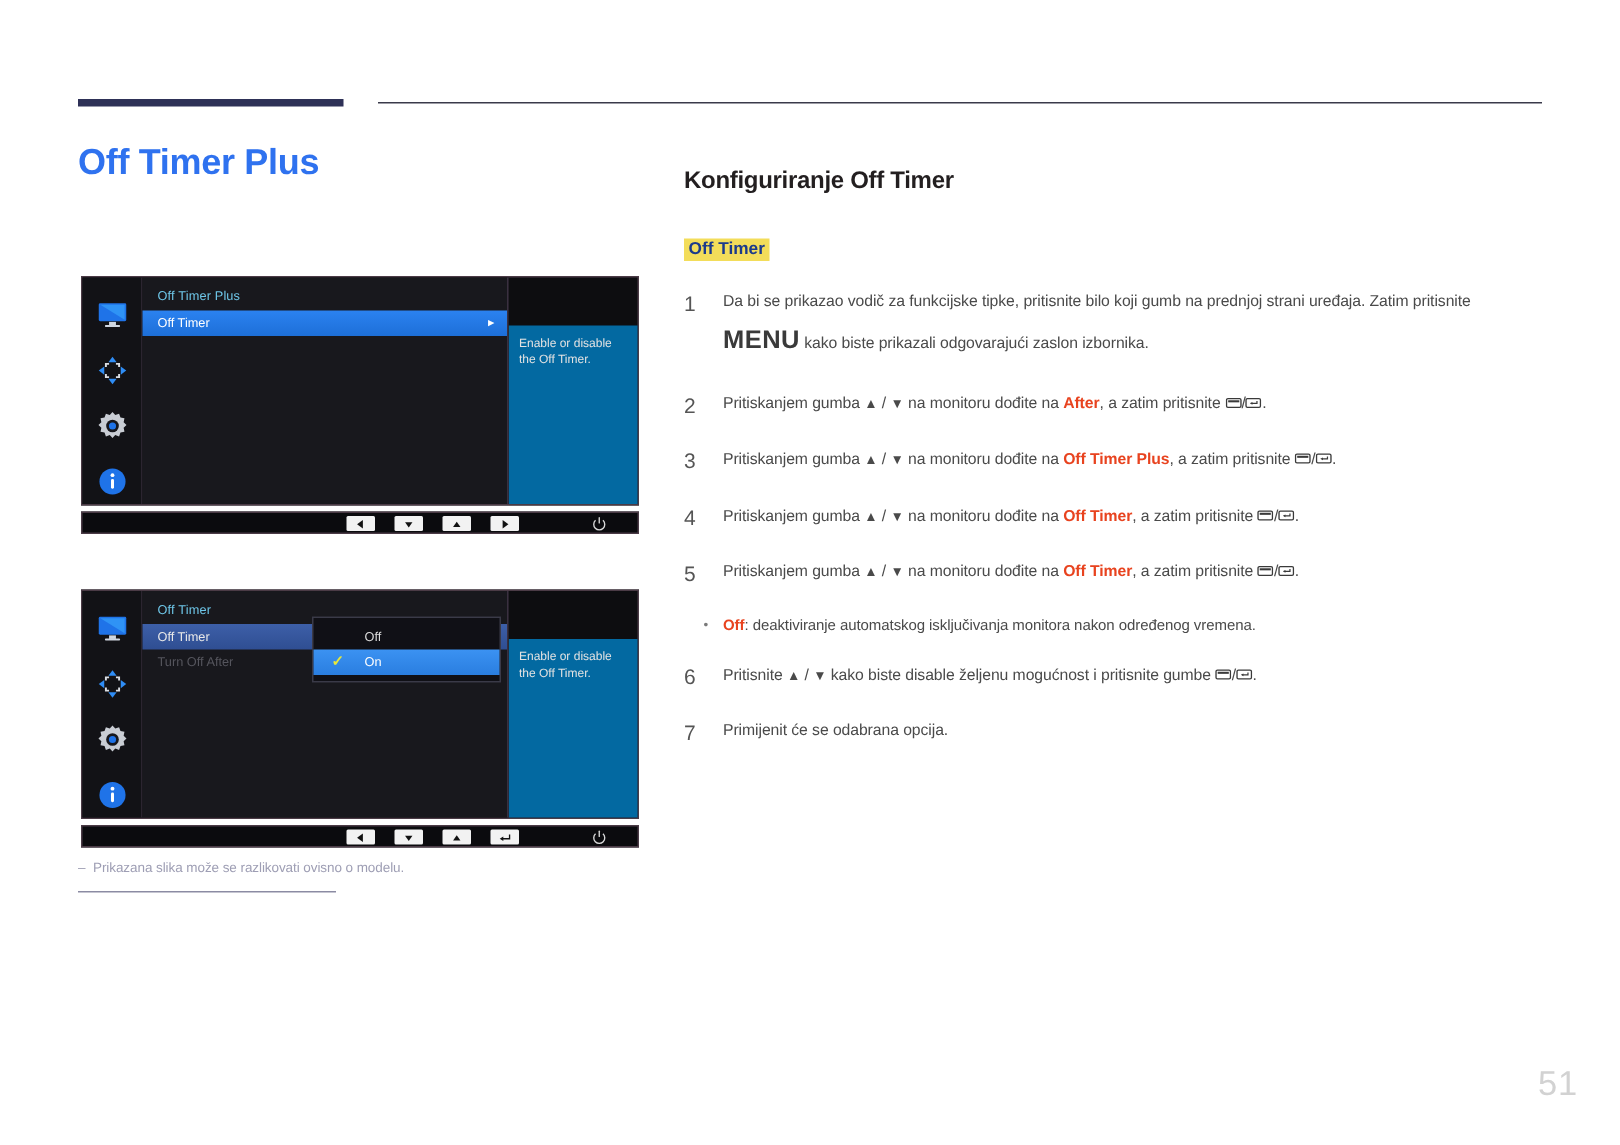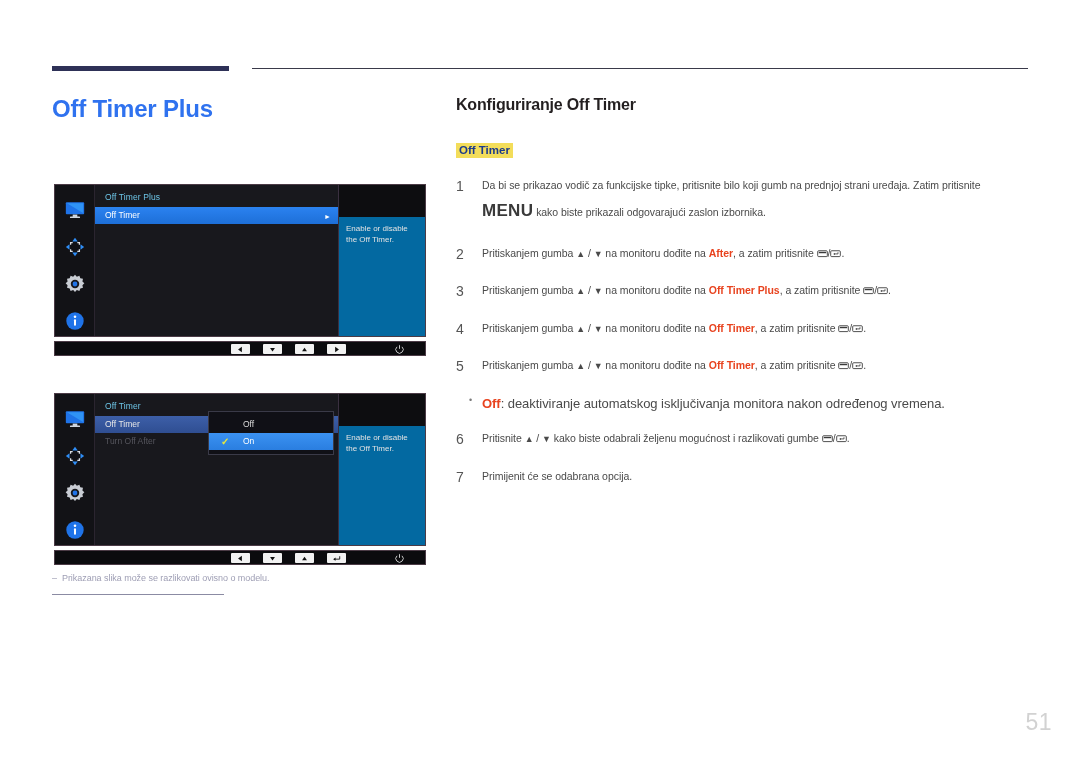--- a/index.html
+++ b/index.html
@@ -231,21 +231,21 @@
   .right-col {
     position: absolute;
     left: 456px;
     top: 96px;
     width: 572px;
   }
   .sec-title {
     font-size: 16px;
     font-weight: bold;
     color: #231f20;
-    margin: 0 0 26px 0;
+    margin: 16px 0 26px 0;
     letter-spacing: -0.2px;
   }
   .hl-label {
     display: inline-block;
     background: #f3dd5a;
     color: #1b3a8c;
     font-weight: bold;
     font-size: 11.5px;
     padding: 1px 3px 2px 3px;
     margin-bottom: 18px;
@@ -279,21 +279,21 @@
   .arrow-gl { font-size: 9px; }
 
   ul.bullets {
     list-style: none;
     margin: 0 0 15px 0;
     padding: 0;
   }
   ul.bullets > li {
     position: relative;
     padding-left: 26px;
-    font-size: 13px;
+    font-size: 10px;
     line-height: 1.6;
     color: #4a4a4a;
     margin-bottom: 6px;
     letter-spacing: -0.05px;
   }
   ul.bullets > li::before {
     content: "•";
     position: absolute;
     left: 13px;
     top: -1px;
@@ -544,21 +544,21 @@
           </svg></span><span>/</span><span class="btn-glyph"><svg viewBox="0 0 16 12" width="11" height="9">
             <rect x="1" y="2" width="14" height="8.5" rx="1.4" fill="none" stroke="#3a3a3a" stroke-width="1.3"></rect>
             <path d="M11.6 4.2 L11.6 6.6 L6.4 6.6" fill="none" stroke="#3a3a3a" stroke-width="1.2"></path>
             <path d="M7.2 5.2 L7.2 8 L4.6 6.6 Z" fill="#3a3a3a"></path>
           </svg></span><span>.</span></li>
     </ol>
   <ul class="bullets" id="bullets-main">
       <li><span class="kw">Off</span><span>: deaktiviranje automatskog isključivanja monitora nakon određenog vremena.</span></li>
     </ul>
   <ol class="steps" id="steps-tail">
-      <li><span class="num">6</span><span>Pritisnite </span><span class="arrow-gl">▲</span><span> / </span><span class="arrow-gl">▼</span><span> kako biste odabrali željenu mogućnost i razlikovati gumbe </span><span class="btn-glyph"><svg viewBox="0 0 16 12" width="11" height="9">
+      <li><span class="num">6</span><span>Pritisnite </span><span class="arrow-gl">▲</span><span> / </span><span class="arrow-gl">▼</span><span> kako biste disable željenu mogućnost i pritisnite gumbe </span><span class="btn-glyph"><svg viewBox="0 0 16 12" width="11" height="9">
             <rect x="1" y="2" width="14" height="8.5" rx="1.4" fill="none" stroke="#3a3a3a" stroke-width="1.3"></rect>
             <rect x="2.6" y="3.6" width="10.8" height="2" fill="#3a3a3a"></rect>
           </svg></span><span>/</span><span class="btn-glyph"><svg viewBox="0 0 16 12" width="11" height="9">
             <rect x="1" y="2" width="14" height="8.5" rx="1.4" fill="none" stroke="#3a3a3a" stroke-width="1.3"></rect>
             <path d="M11.6 4.2 L11.6 6.6 L6.4 6.6" fill="none" stroke="#3a3a3a" stroke-width="1.2"></path>
             <path d="M7.2 5.2 L7.2 8 L4.6 6.6 Z" fill="#3a3a3a"></path>
           </svg></span><span>.</span></li>
       <li><span class="num">7</span><span>Primijenit će se odabrana opcija.</span></li>
     </ol>
 </div>

